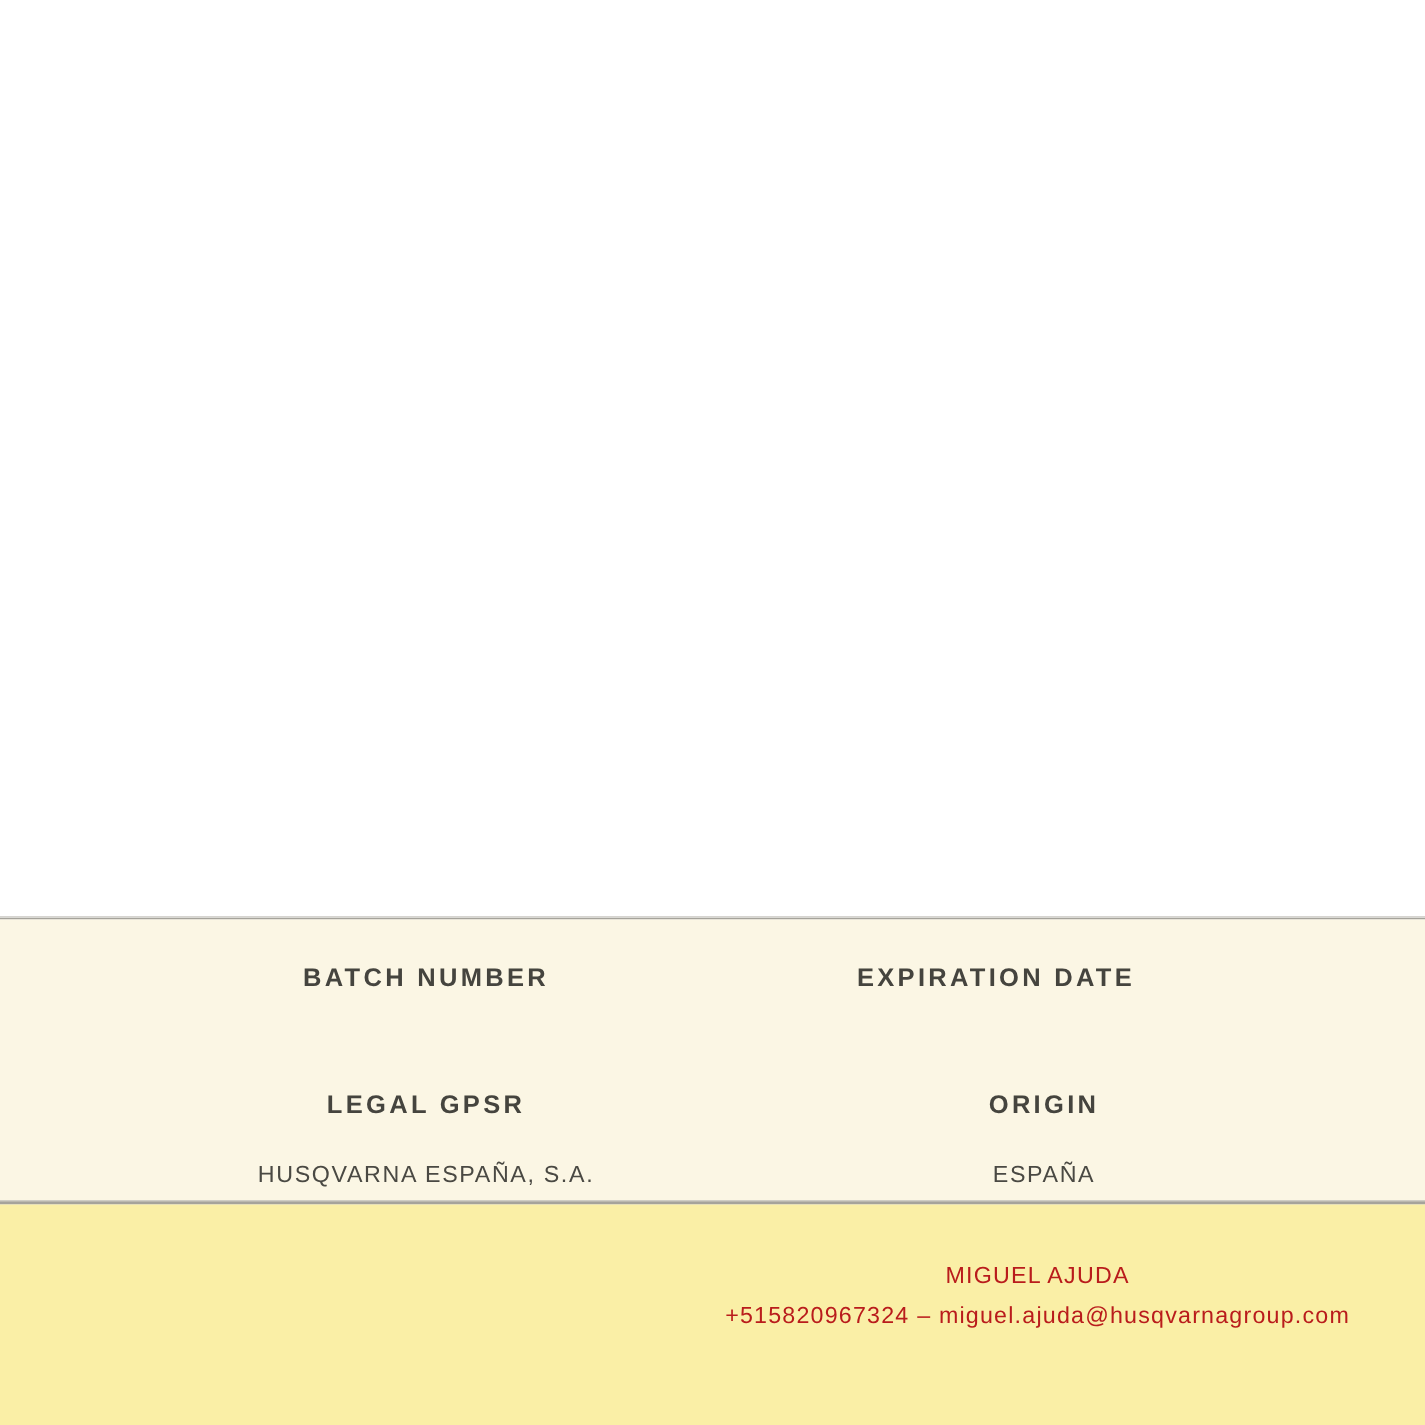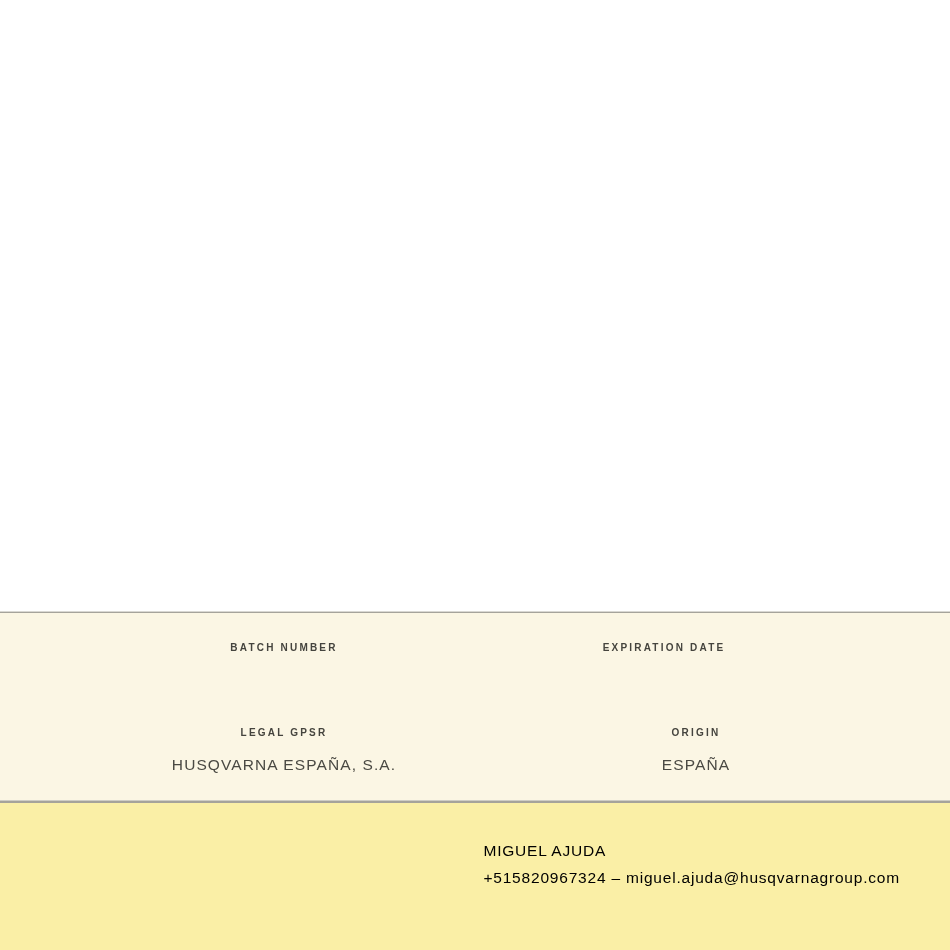--- a/index.html
+++ b/index.html
@@ -38,27 +38,27 @@
     background: #fbf6e4;
   }
   .field {
     position: absolute;
     transform: translateX(-50%);
     text-align: center;
     white-space: nowrap;
     color: #45443e;
   }
   .field-label {
-    font-size: 10px;
+    font-size: 17px;
     font-weight: bold;
     letter-spacing: 2.2px;
     color: #45443e;
   }
   .field-value {
-    margin-top: 18px;
+    margin-top: 28px;
     font-size: 15.5px;
     font-weight: normal;
     letter-spacing: 1.1px;
     color: #4a4943;
   }
   .field-value:empty { display: none; }
   
   .gpsr-section {
     position: absolute;
     left: 0; top: 803px;
@@ -70,22 +70,22 @@
     left: 48px; top: 37px;
     font-size: 15.5px;
     font-weight: bold;
     letter-spacing: 1.8px;
     color: #45443e;
     white-space: nowrap;
   }
   .gpsr-contact {
     position: absolute;
     right: 50px; top: 35px;
-    text-align: left;
-    color: #000000;
+    text-align: center;
+    color: #b91c1c;
   }
   .gpsr-contact .contact-line {
     font-size: 15.5px;
     letter-spacing: 0.8px;
     line-height: 26.5px;
     white-space: nowrap;
   }
 </style>
 </head>
 <body>

